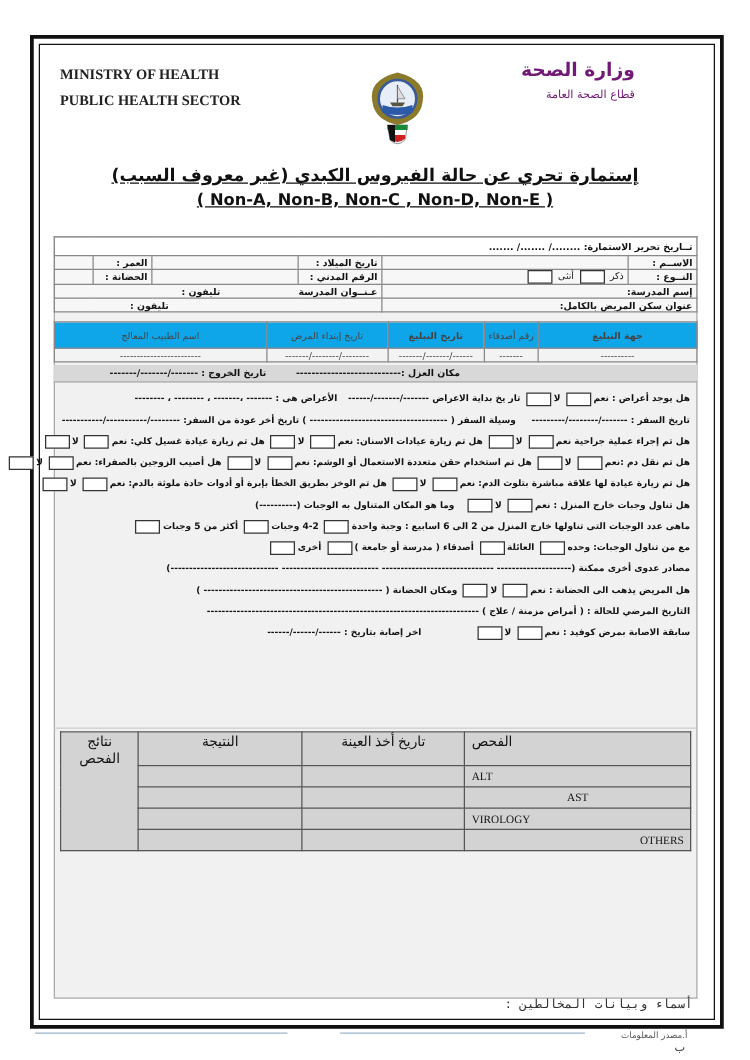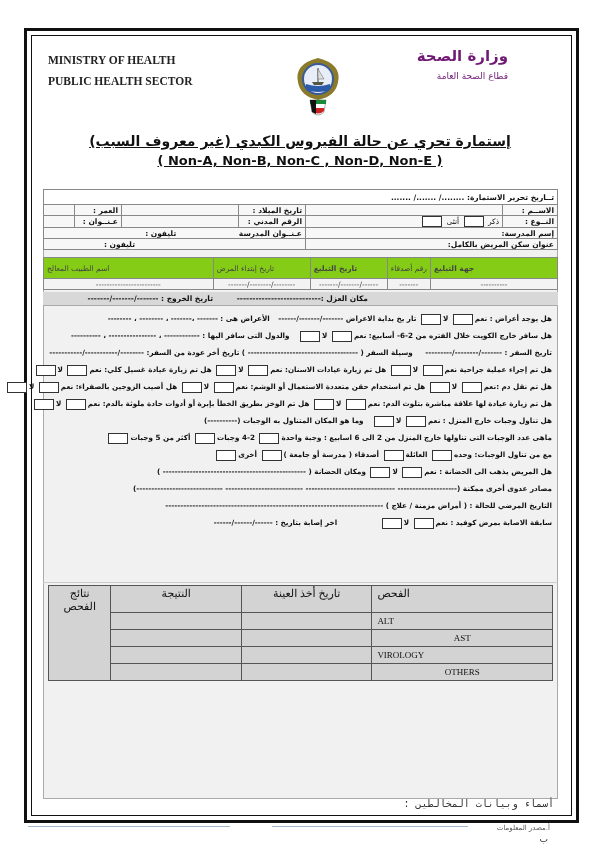--- a/index.html
+++ b/index.html
@@ -12,21 +12,21 @@
   .ar-head .l2{font-size:9px;line-height:16px;}
   .emblem{position:absolute;left:290px;top:52px;width:56px;height:66px;}
   .title{position:absolute;left:0;width:600px;text-align:center;font-weight:bold;text-decoration:underline;}
   .title.ar{top:133px;font-size:14px;direction:rtl;}
   .title.en{top:153px;font-size:13px;}
   .formbox{position:absolute;left:43px;top:189px;width:515px;height:610px;border:1px solid #aaa;background:#f1f1f1;box-sizing:border-box;}
   table{border-collapse:collapse;}
   .info{position:absolute;left:43px;top:189px;width:515px;direction:rtl;font-size:7.5px;}
   .info td{border:1px solid #888;padding:0 3px;height:10px;white-space:nowrap;background:#f7f7f7;}
   .info tr.white td{background:#fff;height:14px;}
-  .info tr.hd td{background:#84cc16;height:20px;text-align:left;color:#444;}
+  .info tr.hd td{background:#0ea5e9;height:20px;text-align:center;color:#444;}
   .info tr.dash td{text-align:center;color:#444;background:#f3f3f3;}
   .bold{font-weight:bold;}
   .box{display:inline-block;width:18px;height:9px;border:1px solid #333;background:#fff;vertical-align:middle;margin:0 2px;}
   .box.big{width:20px;height:20px;}
   .qs{position:absolute;left:45px;width:511px;direction:rtl;font-size:7.2px;font-weight:bold;}
   .q{height:17px;line-height:17px;white-space:nowrap;padding-right:4px;}
   .isoband{position:absolute;left:43px;top:292px;width:515px;height:13px;background:#d8d8d8;border-bottom:1px solid #aaa;direction:rtl;font-size:7.5px;font-weight:bold;line-height:13px;}
   .isoband span{position:absolute;top:0;}
   .lab{position:absolute;left:48px;top:585px;width:505px;direction:rtl;font-family:"Liberation Serif",serif;font-size:9px;}
   .lab td{border:1px solid #555;background:#d3d3d3;height:16px;padding:0 5px;font-family:Liberation Serif, serif;}
@@ -92,21 +92,21 @@
   <tr>
     <td class="bold">النــوع :</td>
     <td>
       <span>ذكر</span>
       <span class="box"></span>
       <span>أنثى</span>
       <span class="box"></span>
     </td>
     <td class="bold">الرقم المدني :</td>
     <td></td>
-    <td class="bold">عـنــوان :</td>
+    <td class="bold">الحضانة :</td>
     <td></td>
   </tr>
   <tr>
     <td colspan="2" class="bold"><span>إسم المدرسة:</span></td>
     <td colspan="4" class="bold">
       <span style="margin-left:60px">عـنــوان المدرسة</span>
       <span>تليفون :</span>
     </td>
   </tr>
   <tr>
@@ -141,25 +141,20 @@
 </div>
 
 <div class="qs" style="top:310px">
   <div class="q">
     <span>هل يوجد أعراض : نعم</span><span class="box"></span>
     <span>لا</span><span class="box"></span>
     <span>تار يخ بداية الاعراض  -------/-------/------</span>
     <span style="margin-right:6px">الأعراض هى : ------- ،------- ، -------- ، --------</span>
   </div>
   <div class="q">
-    <span>هل سافر خارج الكويت خلال الفتره من 2-6- أسابيع: نعم</span><span class="box"></span>
-    <span>لا</span><span class="box"></span>
-    <span style="margin-right:6px">والدول التى سافر اليها : ------------ ، ---------------- ، ----------</span>
-  </div>
-  <div class="q">
     <span>تاريخ السفر : -------/--------/---------</span>
     <span style="margin-right:10px">وسيلة السفر ( ------------------------------------- ) تاريخ أخر عودة من السفر: --------/-----------/-----------</span>
   </div>
   <div class="q">
     <span>هل تم إجراء عملية جراحية  نعم</span><span class="box"></span>
     <span>لا</span><span class="box"></span>
     <span>هل تم زيارة عيادات الاسنان: نعم</span><span class="box"></span>
     <span>لا</span><span class="box"></span>
     <span>هل تم زيارة عيادة غسيل كلي: نعم</span><span class="box"></span>
     <span>لا</span><span class="box"></span>
@@ -187,26 +182,26 @@
     <span>ماهى عدد الوجبات التى تناولها خارج المنزل من 2 الى 6 اسابيع : وجبة واحدة</span><span class="box"></span>
     <span>2-4 وجبات</span><span class="box"></span>
     <span>أكثر من 5 وجبات</span><span class="box"></span>
   </div>
   <div class="q">
     <span>مع من تناول الوجبات: وحده</span><span class="box"></span>
     <span>العائلة</span><span class="box"></span>
     <span>أصدقاء ( مدرسة أو جامعة )</span><span class="box"></span>
     <span>أخرى</span><span class="box"></span>
   </div>
+  <div class="q">مصادر عدوى أخرى ممكنة (-------------------- ------------------------------ -------------------------- -----------------------------)</div>
   <div class="q">
     <span>هل المريض يذهب الى الحضانة  : نعم</span><span class="box"></span>
     <span>لا</span><span class="box"></span>
     <span>ومكان الحضانة ( ------------------------------------------------ )</span>
   </div>
-  <div class="q">مصادر عدوى أخرى ممكنة (-------------------- ------------------------------ -------------------------- -----------------------------)</div>
   <div class="q">التاريخ المرضي للحالة :  ( أمراض مزمنة / علاج )  -------------------------------------------------------------------------</div>
   <div class="q">
     <span>سابقة الاصابة بمرض كوفيد  : نعم</span><span class="box"></span>
     <span>لا</span><span class="box"></span>
     <span style="margin-right:40px">اخر إصابة بتاريخ : ------/------/------</span>
   </div>
 </div>
 
 <div class="div-line" style="top:582px"></div>
 
@@ -227,21 +222,21 @@
         <td style="direction:ltr;text-align:center">AST</td>
         <td></td>
         <td></td>
       </tr>
   <tr>
         <td style="direction:ltr;text-align:left">VIROLOGY</td>
         <td></td>
         <td></td>
       </tr>
   <tr>
-        <td style="direction:ltr;text-align:center">OTHERS</td>
+        <td style="direction:ltr;text-align:right">OTHERS</td>
         <td></td>
         <td></td>
       </tr>
 </tbody>
   </table>
 
 <div class="contacts">أسماء وبيانات المخالطين :</div>
 
 <div class="footline" style="left:28px;width:202px"></div>
 <div class="footline" style="left:272px;width:196px"></div>

